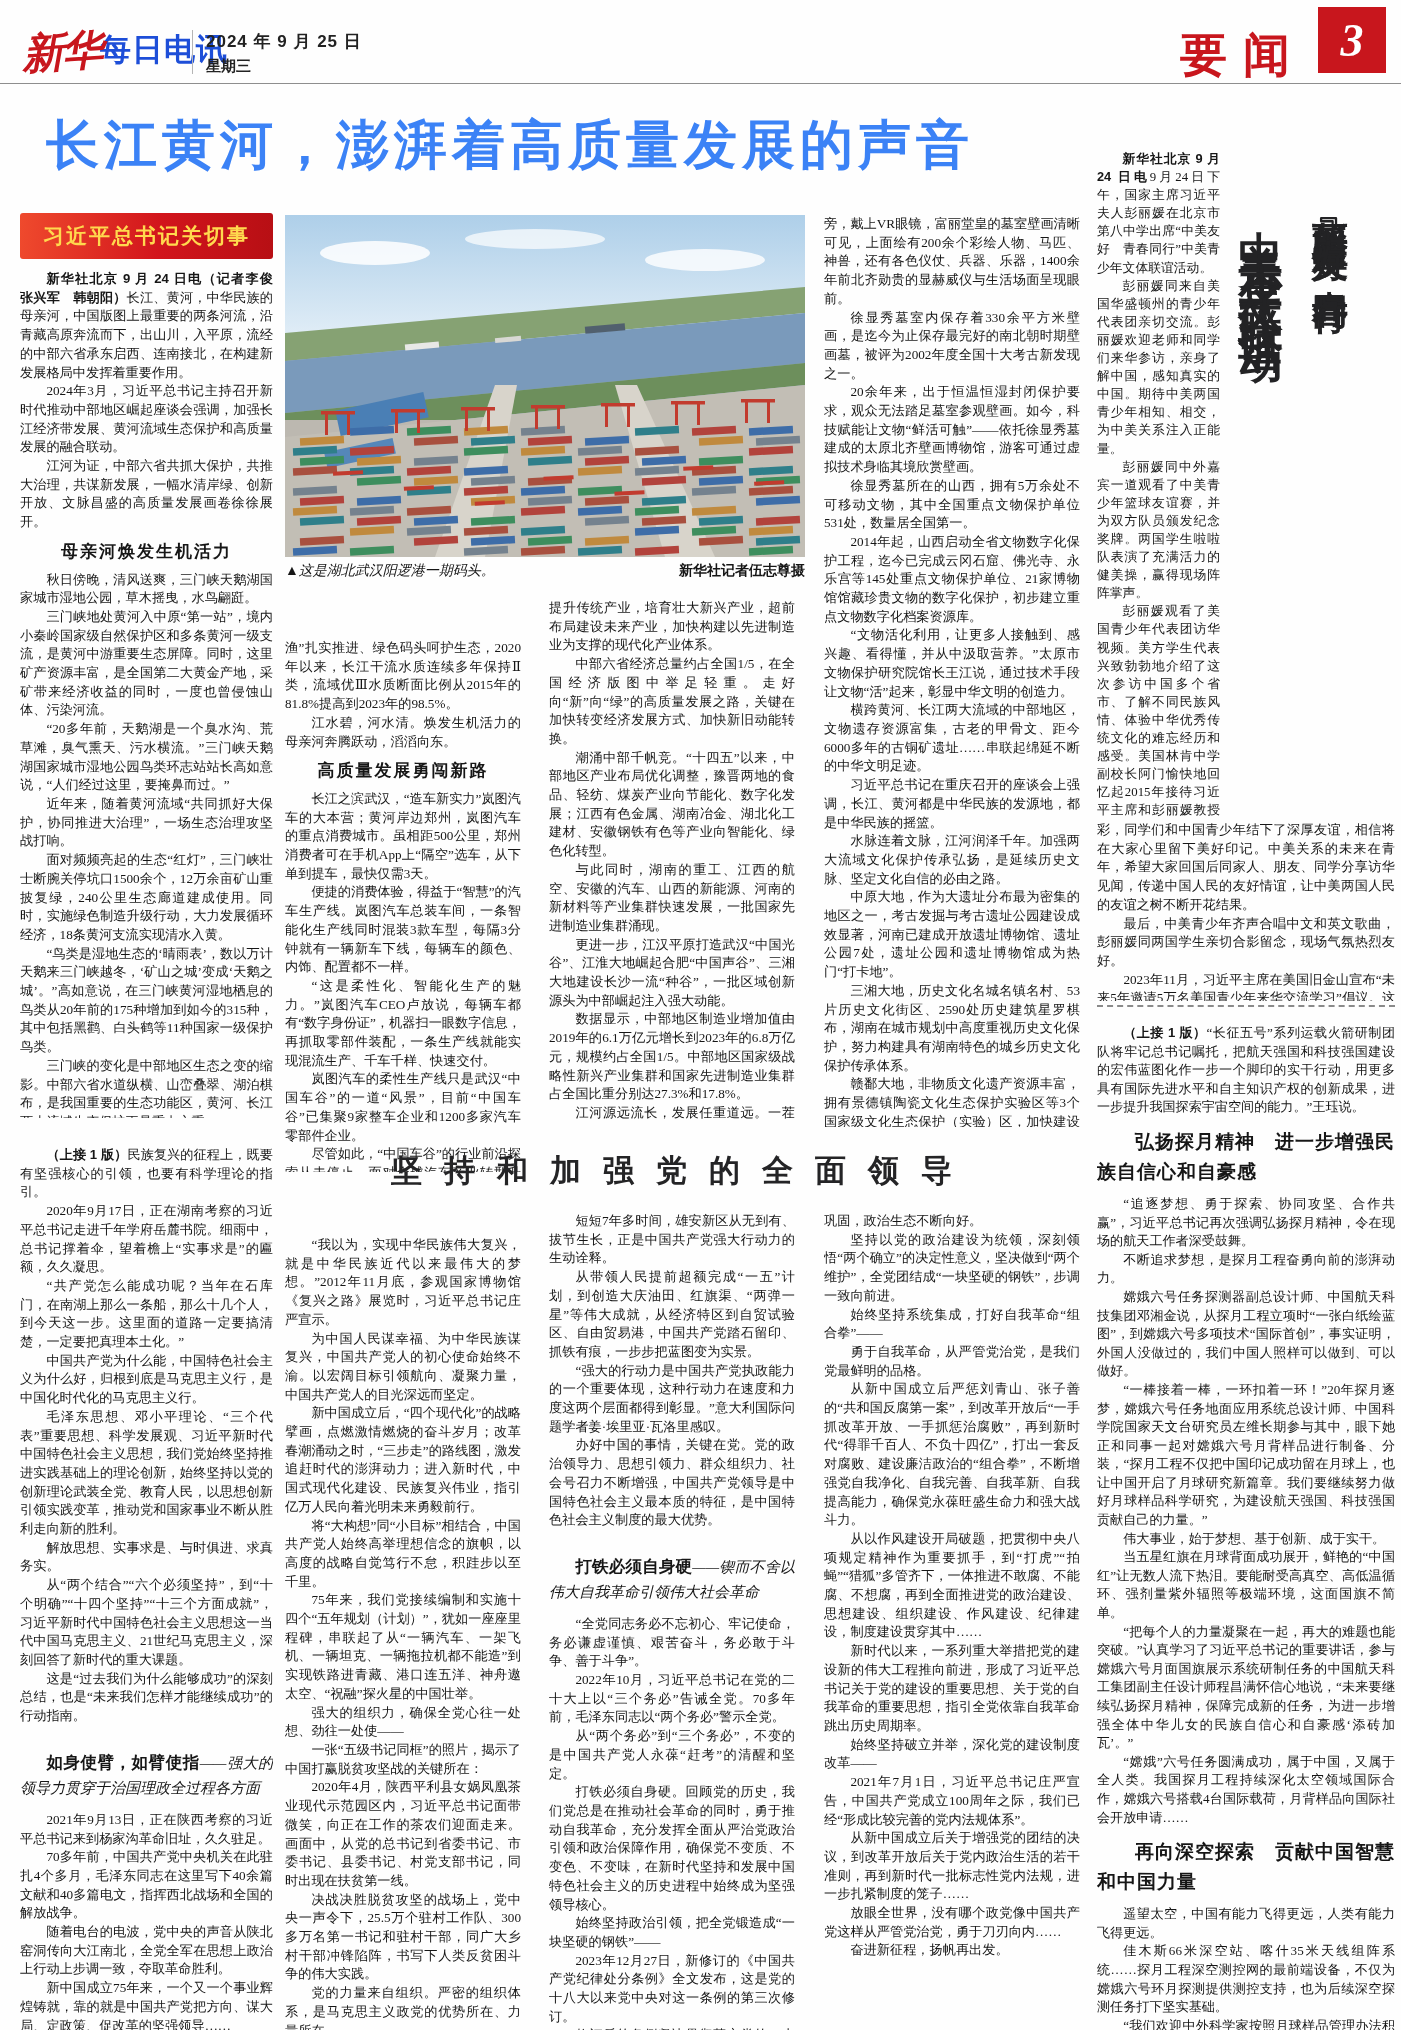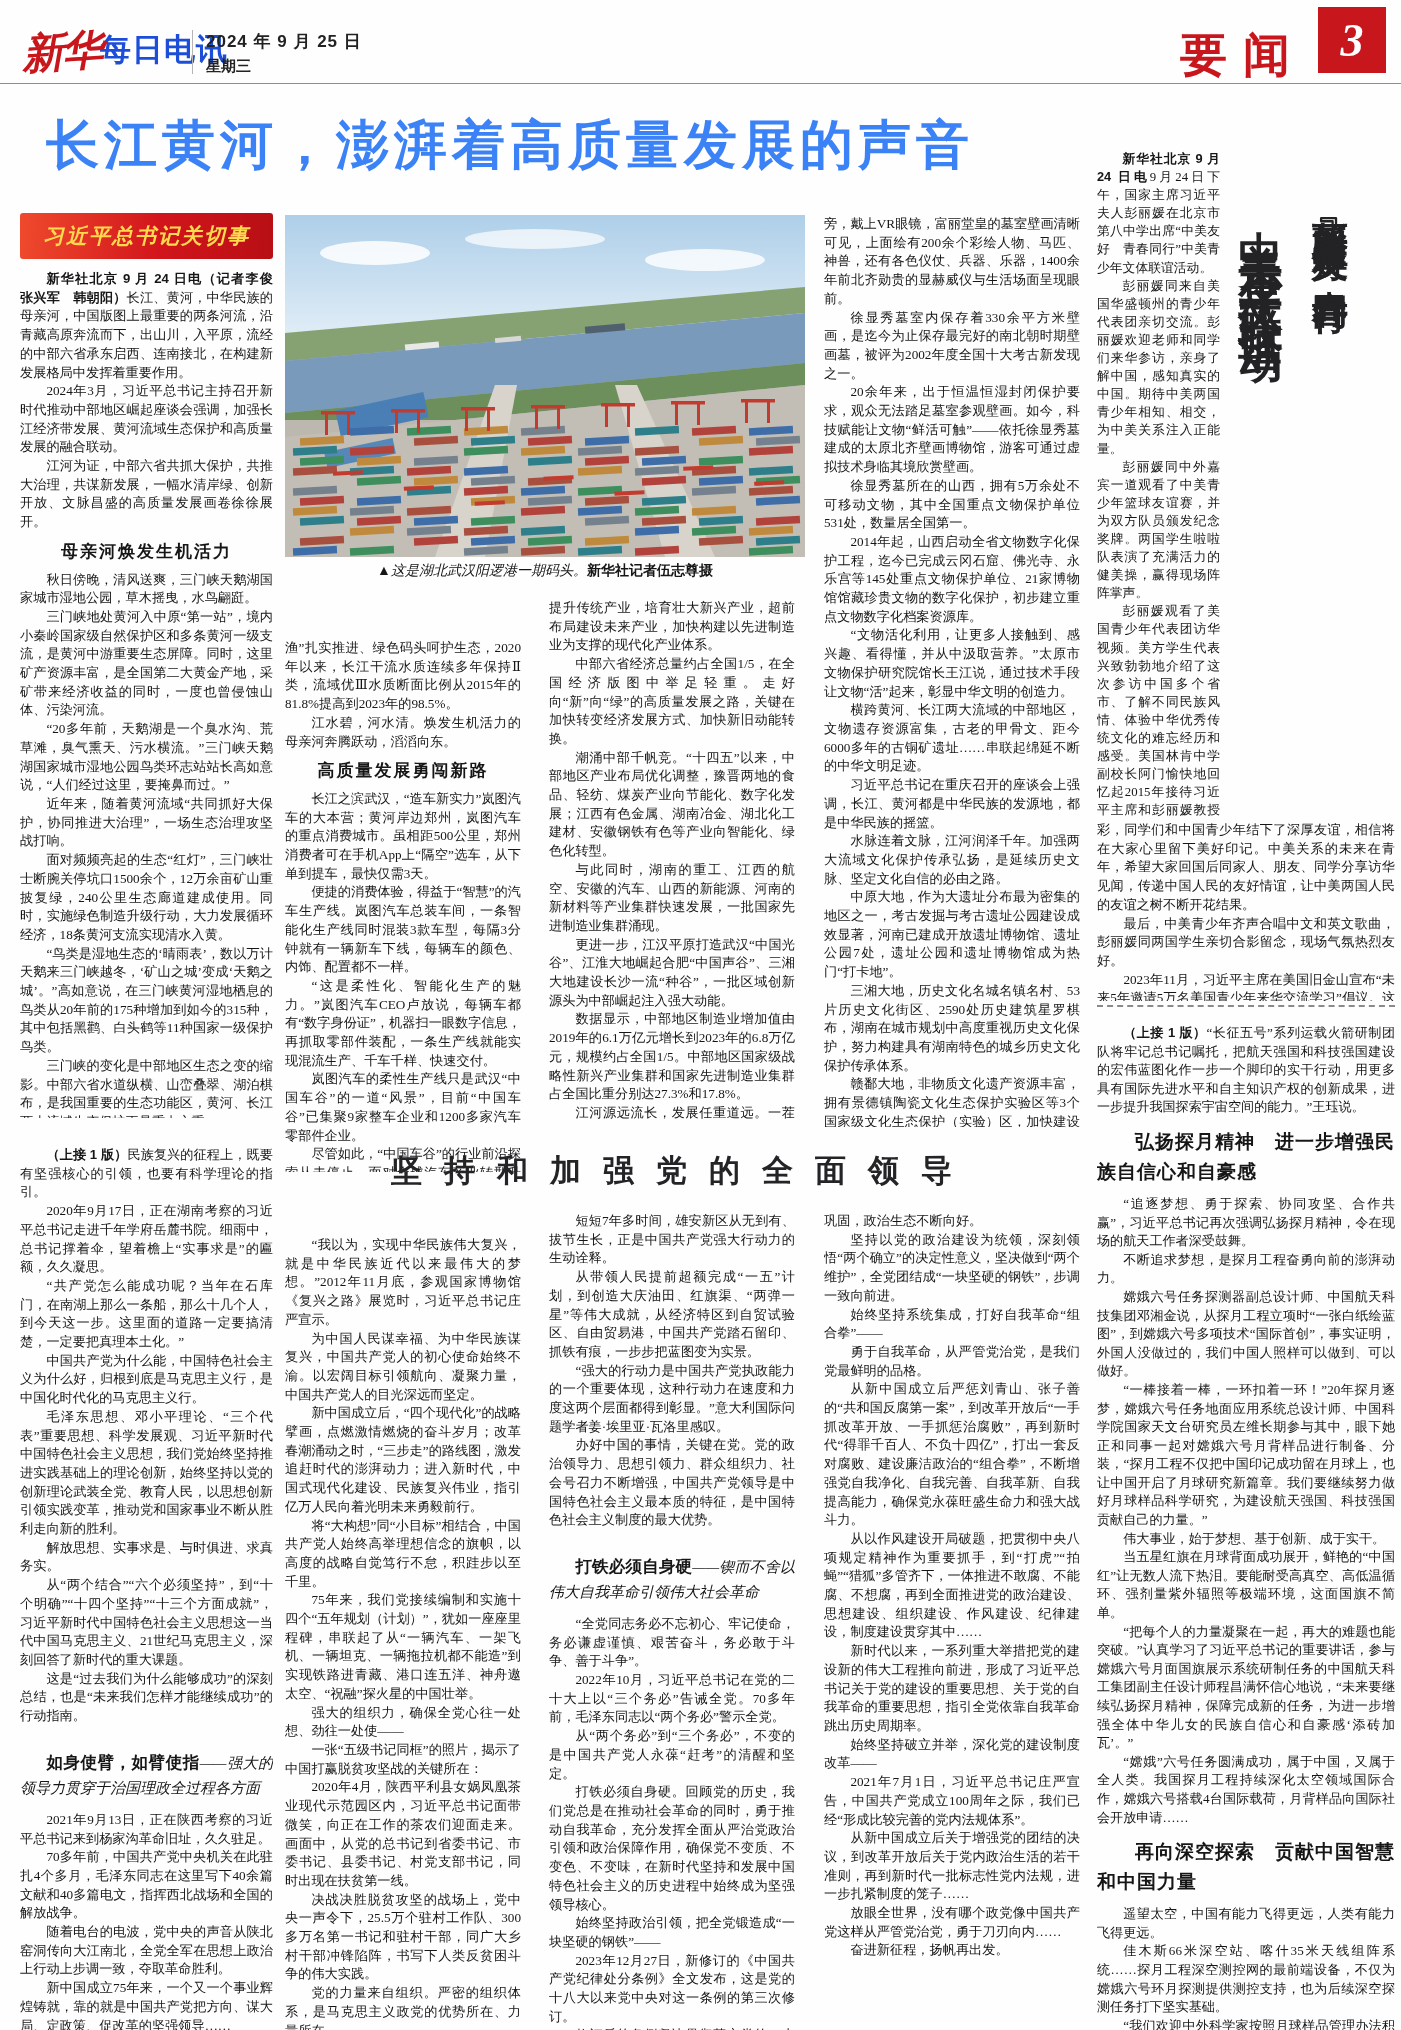--- a/index.html
+++ b/index.html
@@ -17,40 +17,40 @@
   .section-word{position:absolute;left:1180px;top:24px;font-size:47px;font-weight:900;color:#c8161d;letter-spacing:16px;white-space:nowrap;}
   .page-badge{position:absolute;left:1318px;top:7px;width:68px;height:66px;background:#c8161d;color:#fff;
               display:flex;align-items:center;justify-content:center;font-size:46px;font-weight:900;font-style:italic;}
   
   .banner{position:absolute;left:46px;top:110px;width:1000px;font-size:53px;font-weight:900;color:#3b82f6;
           letter-spacing:5px;white-space:nowrap;}
   
   .kicker{position:absolute;left:20px;top:213px;width:253px;height:46px;
           background:linear-gradient(93deg,#ef4a2d 0%,#d2151c 55%,#b70f14 100%);
           display:flex;align-items:center;justify-content:center;border-radius:3px;}
-  .kicker span{color:#ffd94e;font-size:21px;font-weight:900;font-style:italic;letter-spacing:2px;}
+  .kicker span{color:#ffd94e;font-size:21px;font-weight:900;letter-spacing:2px;}
   
   .col{position:absolute;text-align:justify;overflow:hidden;font-size:13.2px;line-height:18.7px;}
   .para{margin:0;text-indent:2em;}
   .para.cont{text-indent:0;}
   .dl{font-family:"Liberation Sans",sans-serif;font-weight:700;}
   .ch2{font-family:"Liberation Sans",sans-serif;font-weight:800;font-size:17px;text-align:center;
        margin:11px 0 9px;text-indent:0;letter-spacing:2px;}
   .ch3{font-family:"Liberation Sans",sans-serif;font-weight:800;font-size:19px;line-height:30px;
        margin:10px 0 8px;text-indent:2em;letter-spacing:1px;}
   .chx{margin:24px 0 10px;text-indent:2em;line-height:24px;}
   .hxl{font-family:"Liberation Sans",sans-serif;font-weight:800;font-size:16.5px;}
   .hxr{font-style:italic;font-size:15px;}
   #colA1{left:20px;top:270px;width:253px;height:848px;}
   #colB1{left:285px;top:599px;width:236px;height:533px;margin-top:40px;}
   #colC1{left:549px;top:599px;width:246px;height:524px;}
   #colD1{left:824px;top:215px;width:256px;height:912px;}
   
   .photo{position:absolute;left:285px;top:215px;width:520px;height:342px;overflow:hidden;background:#9db3c6;}
-  .caption-row{position:absolute;left:285px;top:562px;width:520px;display:flex;justify-content:center;
+  .caption-row{position:absolute;left:285px;top:562px;width:520px;display:flex;justify-content:space-between;
                font-size:14px;}
   .cap-left{font-style:italic;}
   .cap-credit{font-family:"Liberation Sans",sans-serif;font-weight:700;}
   
   #pengNarrow{left:1097px;top:150px;width:123px;height:670px;font-size:12.8px;line-height:18.1px;}
   #pengWide{left:1097px;top:821px;width:298px;height:180px;}
   .vt{position:absolute;writing-mode:vertical-rl;text-orientation:upright;font-weight:900;color:#232325;white-space:nowrap;}
   #vtSub{left:1231px;top:196px;height:616px;font-size:44px;letter-spacing:11px;}
   #vtMain{left:1305px;top:192px;height:630px;font-size:36px;letter-spacing:3px;}
   .dash-rule{position:absolute;left:1097px;top:1005px;width:298px;border-top:2px dashed #8a8a8a;}

